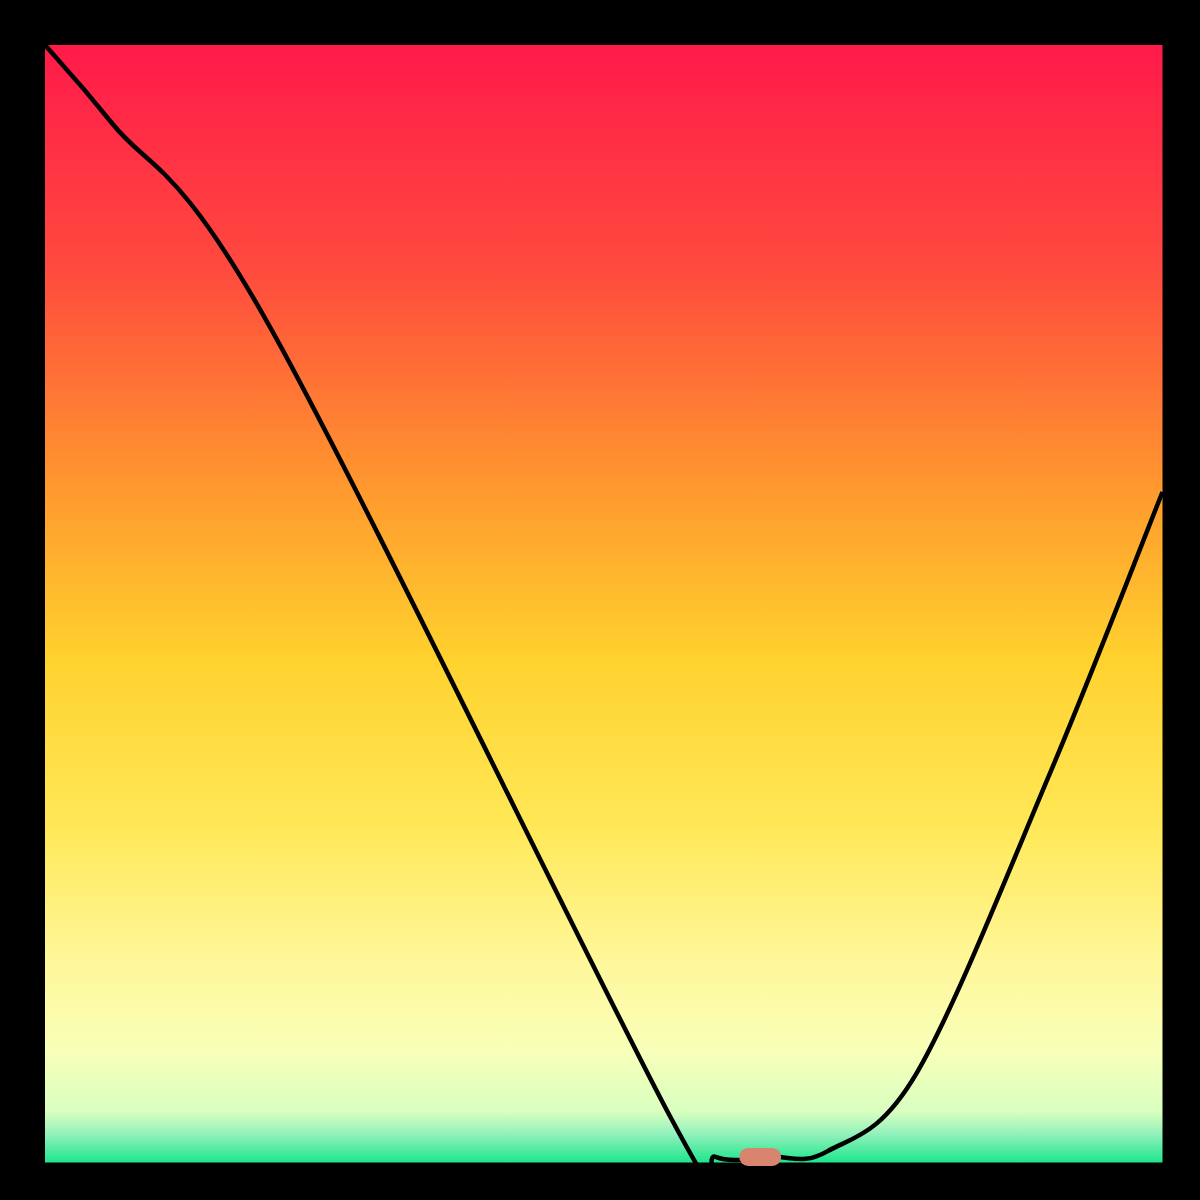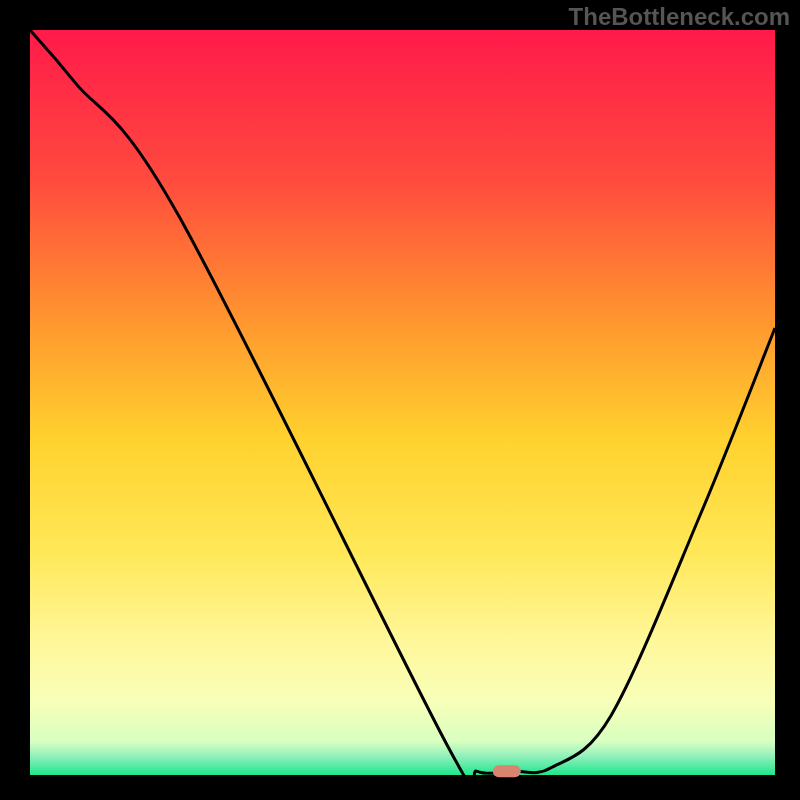--- a/index.html
+++ b/index.html
@@ -25,21 +25,20 @@
     z-index: 10;
   }
   svg {
     display: block;
   }
 </style>
 </head>
 <body>
 
 <div class="container">
-  <div class="watermark">TheBottleneck.com</div>
   <svg id="chart-svg" width="800" height="800">
     <defs>
       <linearGradient id="bg-grad" x1="0" y1="0" x2="0" y2="1">
           <stop offset="0%" stop-color="#ff1a4a"></stop>
           <stop offset="20%" stop-color="#ff4a3e"></stop>
           <stop offset="40%" stop-color="#ff9a2e"></stop>
           <stop offset="55.00000000000001%" stop-color="#ffd22e"></stop>
           <stop offset="70%" stop-color="#ffe858"></stop>
           <stop offset="82%" stop-color="#fff79a"></stop>
           <stop offset="90%" stop-color="#f8ffb8"></stop>

